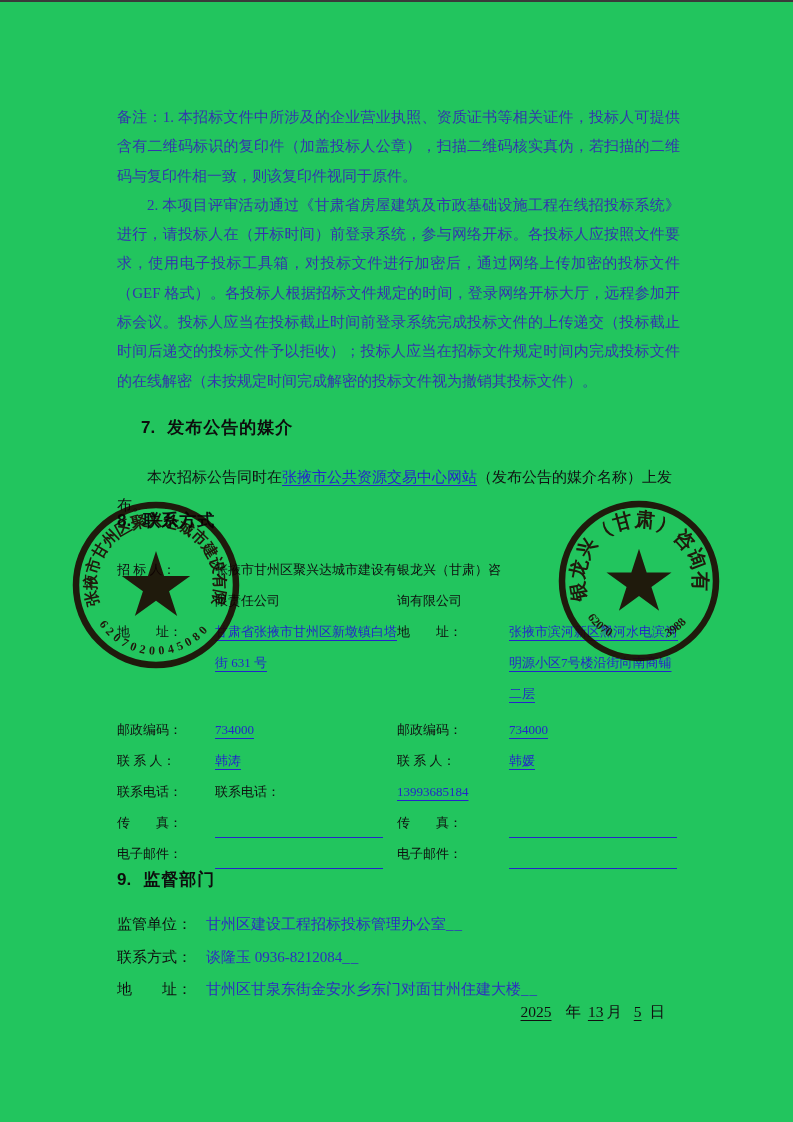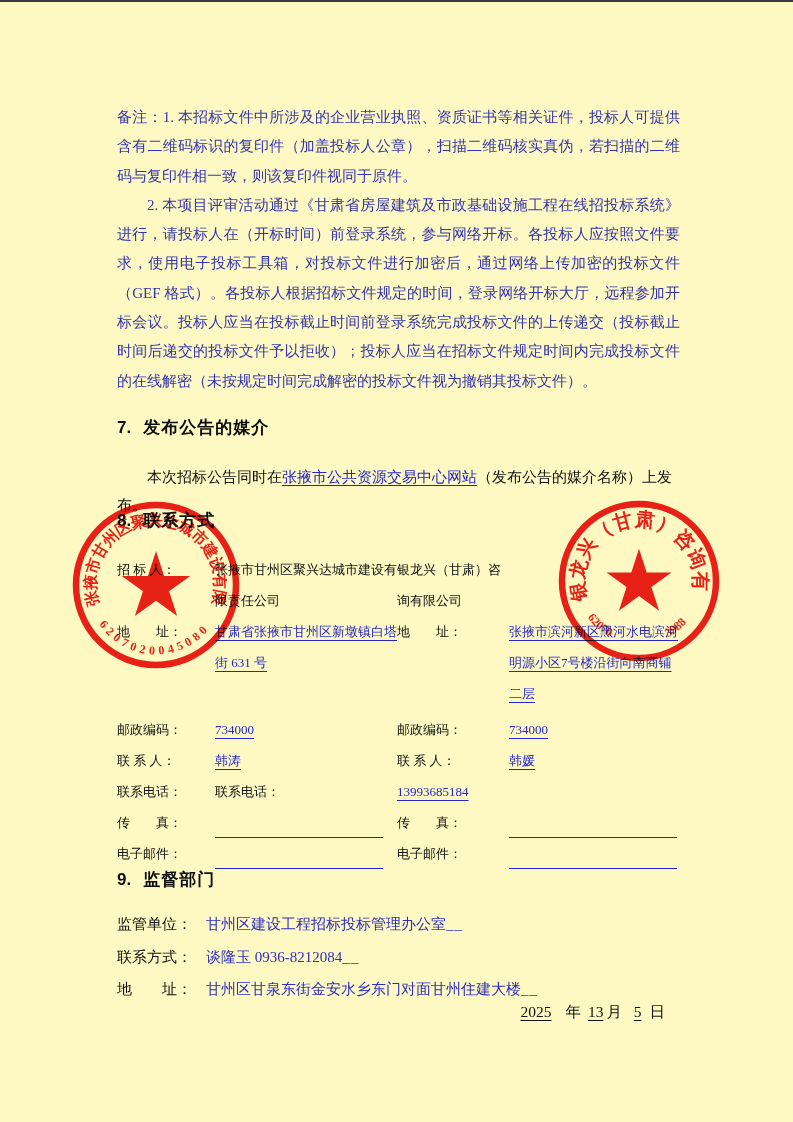--- a/index.html
+++ b/index.html
@@ -1,17 +1,17 @@
 <!DOCTYPE html>
 <html><head>
 <meta charset="utf-8">
 <style>
   html,body{margin:0;padding:0;background:#fff;}
   .page{
-    position:relative;width:793px;height:1122px;background:#fef9c3;overflow:hidden;
+    position:relative;width:793px;height:1122px;background:#22c55e;overflow:hidden;
     font-family:"Liberation Serif","DejaVu Serif",serif;color:#111;
     border-top:2px solid #3a3a3a;box-sizing:border-box;
   }
   
   .remarks{position:absolute;left:117px;top:101px;width:563px;font-size:15px;
     line-height:29.3px;color:#3434ae;text-align:justify;}
   .remarks p{margin:0;}
   .remarks p.indent{text-indent:2em;}
   
   .sec-h{position:absolute;left:117px;font-family:"Liberation Sans","DejaVu Sans",sans-serif;
@@ -49,21 +49,21 @@
 </head>
 <body>
 
 <div class="page">
 
   <div class="remarks">
     <p>备注：1. 本招标文件中所涉及的企业营业执照、资质证书等相关证件，投标人可提供含有二维码标识的复印件（加盖投标人公章），扫描二维码核实真伪，若扫描的二维码与复印件相一致，则该复印件视同于原件。</p>
     <p class="indent">2. 本项目评审活动通过《甘肃省房屋建筑及市政基础设施工程在线招投标系统》进行，请投标人在（开标时间）前登录系统，参与网络开标。各投标人应按照文件要求，使用电子投标工具箱，对投标文件进行加密后，通过网络上传加密的投标文件（GEF 格式）。各投标人根据招标文件规定的时间，登录网络开标大厅，远程参加开标会议。投标人应当在投标截止时间前登录系统完成投标文件的上传递交（投标截止时间后递交的投标文件予以拒收）；投标人应当在招标文件规定时间内完成投标文件的在线解密（未按规定时间完成解密的投标文件视为撤销其投标文件）。</p>
   </div>
 
-  <div class="sec-h" style="top:414px;">
+  <div class="sec-h" style="top:414px;margin-left:24px;">
     <span class="num">7.</span><span>发布公告的媒介</span>
   </div>
   <div class="s7p">
     <span>本次招标公告同时在</span><span class="doclink">张掖市公共资源交易中心网站</span><span>（发布公告的媒介名称）上发布。</span>
   </div>
 
   <div class="sec-h" style="top:507px;">
     <span class="num">8.</span><span>联系方式</span>
   </div>
 

